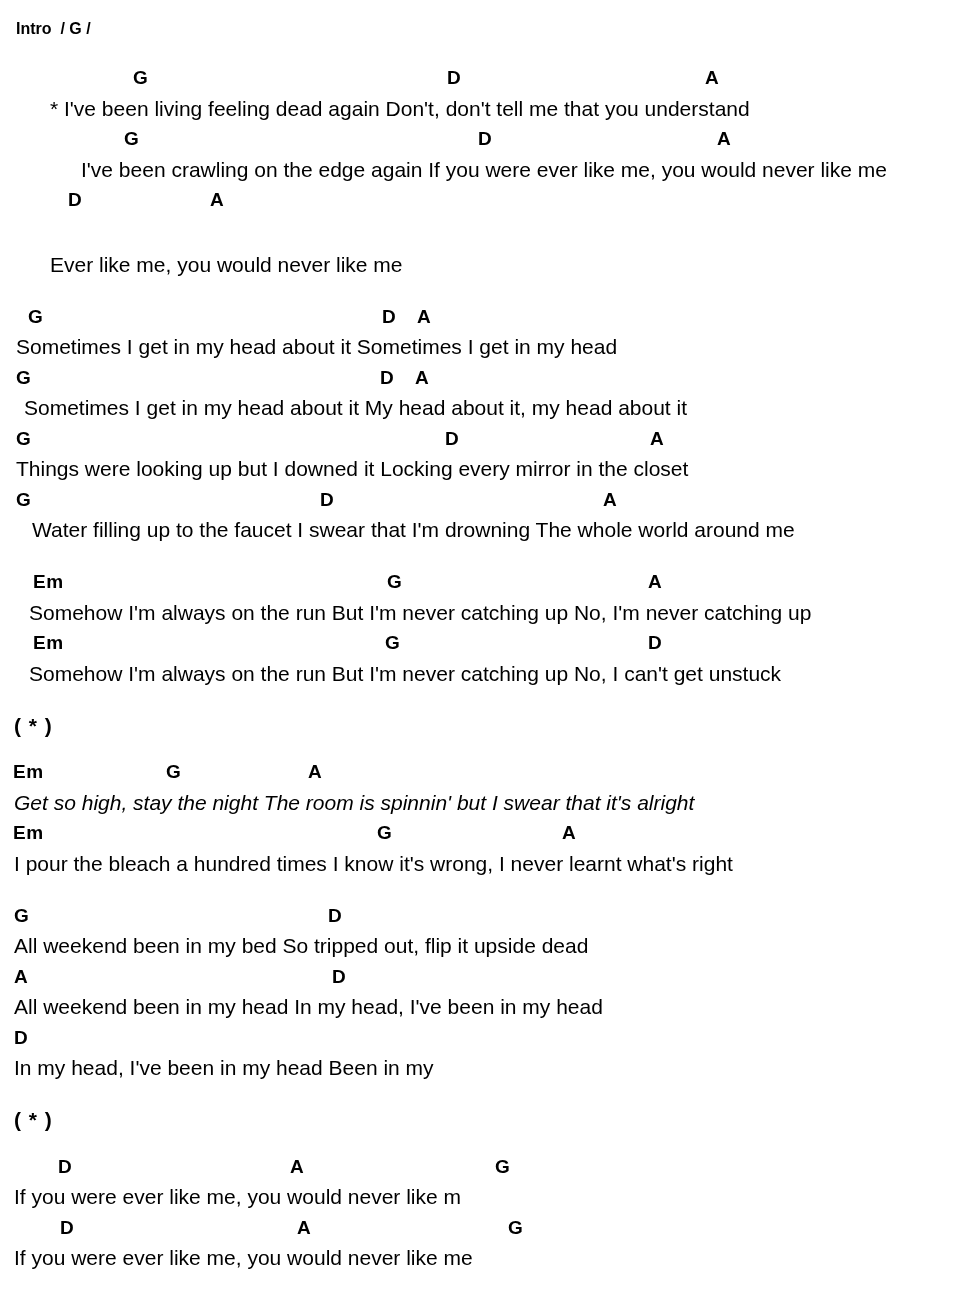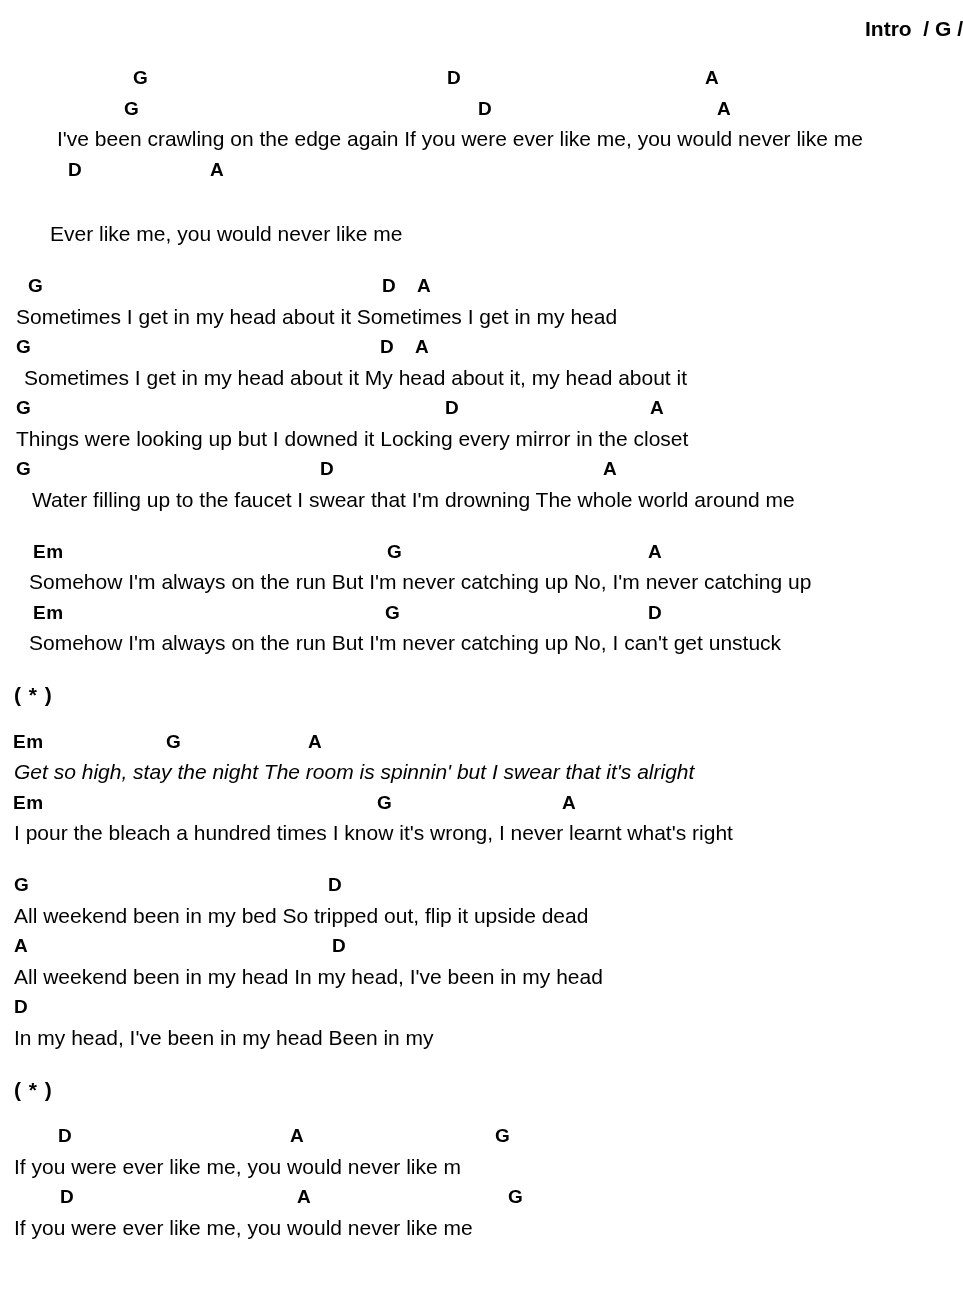--- a/index.html
+++ b/index.html
@@ -15,25 +15,24 @@
     overflow: hidden;
   }
   .sheet {
     position: relative;
     padding-top: 13px;
     width: 963px;
   }
   .intro-line {
     height: 31px;
     line-height: 31px;
-    font-size: 21px;
+    font-size: 16px;
     font-weight: 700;
     padding-left: 16px;
     white-space: pre;
-    text-align: right;
   }
   .section { margin-top: 21.5px; }
   .section.first { margin-top: 19px; }
   .section.after-break { margin-top: 16px; }
   .line {
     position: relative;
     height: 30.5px;
     line-height: 30.5px;
     white-space: pre;
   }
@@ -57,22 +56,23 @@
   }
 </style>
 </head>
 <body>
 
 <div class="sheet">
   <div class="intro-line">Intro  / G /</div>
   <div id="sections-root">
       <div class="section first">
         <div class="line chord-line"><span class="chord" style="left: 133px;">G</span><span class="chord" style="left: 447px;">D</span><span class="chord" style="left: 705px;">A</span></div>
+        <div class="line lyric-line" style="padding-left: 50px;">* I've been living feeling dead again Don't, don't tell me that you understand</div>
         <div class="line chord-line"><span class="chord" style="left: 124px;">G</span><span class="chord" style="left: 478px;">D</span><span class="chord" style="left: 717px;">A</span></div>
-        <div class="line lyric-line" style="padding-left: 57px;">I've been crawling on the edge again If you were ever like me, you would never like me</div>
+        <div class="line lyric-line" style="padding-left: 57px; margin-left: 24px;">I've been crawling on the edge again If you were ever like me, you would never like me</div>
         <div class="line chord-line"><span class="chord" style="left: 68px;">D</span><span class="chord" style="left: 210px;">A</span></div>
         <div class="line lyric-line" style="padding-left: 50px; margin-top: 34px;">Ever like me, you would never like me</div>
       </div>
       <div class="section">
         <div class="line chord-line"><span class="chord" style="left: 28px;">G</span><span class="chord" style="left: 382px;">D</span><span class="chord" style="left: 417px;">A</span></div>
         <div class="line lyric-line" style="padding-left: 16px;">Sometimes I get in my head about it Sometimes I get in my head</div>
         <div class="line chord-line"><span class="chord" style="left: 16px;">G</span><span class="chord" style="left: 380px;">D</span><span class="chord" style="left: 415px;">A</span></div>
         <div class="line lyric-line" style="padding-left: 24px;">Sometimes I get in my head about it My head about it, my head about it</div>
         <div class="line chord-line"><span class="chord" style="left: 16px;">G</span><span class="chord" style="left: 445px;">D</span><span class="chord" style="left: 650px;">A</span></div>
         <div class="line lyric-line" style="padding-left: 16px;">Things were looking up but I downed it Locking every mirror in the closet</div>

